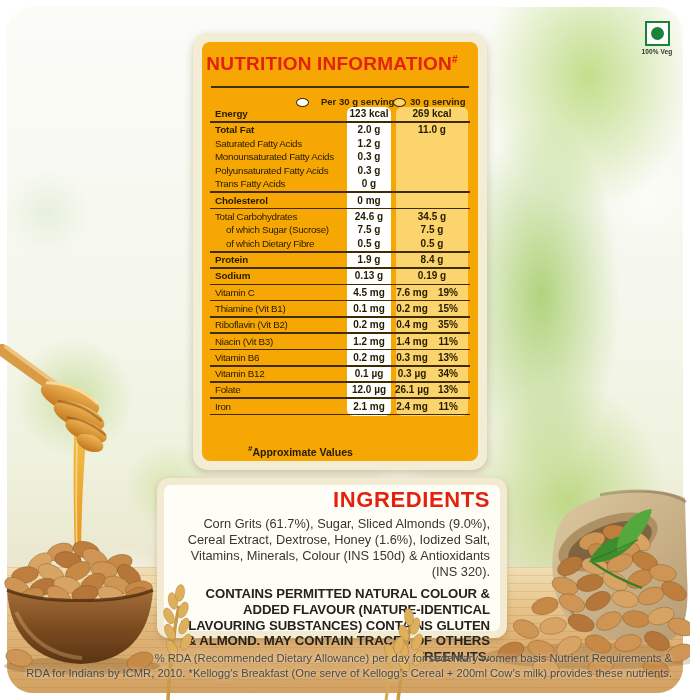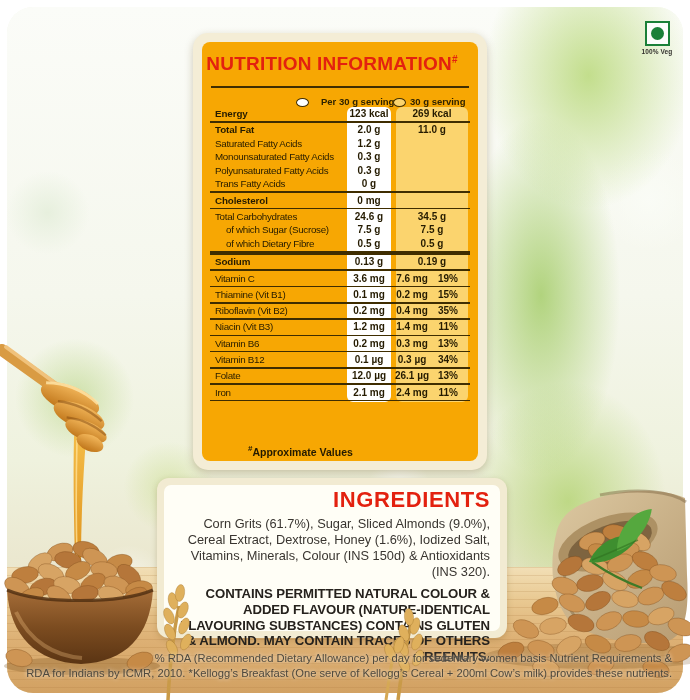--- a/index.html
+++ b/index.html
@@ -324,30 +324,35 @@
             <span class="l">of which Sugar (Sucrose)</span>
             <span class="v1">7.5 g</span>
             <span class="v2">7.5 g</span>
           </div>
           <div class="row i">
             <span class="l">of which Dietary Fibre</span>
             <span class="v1">0.5 g</span>
             <span class="v2">0.5 g</span>
           </div>
           <div class="sep"></div>
+          <div class="row b">
+            <span class="l">Protein</span>
+            <span class="v1">1.9 g</span>
+            <span class="v2">8.4 g</span>
+          </div>
           <div class="sep"></div>
           <div class="row b">
             <span class="l">Sodium</span>
             <span class="v1">0.13 g</span>
             <span class="v2">0.19 g</span>
           </div>
           <div class="sep"></div>
           <div class="row hr">
             <span class="l">Vitamin C</span>
-            <span class="v1">3.6 mg</span>
+            <span class="v1">4.5 mg</span>
             <span class="v2">7.6 mg</span>
             <span class="r">19%</span>
           </div>
           <div class="sep"></div>
           <div class="row hr">
             <span class="l">Thiamine (Vit B1)</span>
             <span class="v1">0.1 mg</span>
             <span class="v2">0.2 mg</span>
             <span class="r">15%</span>
           </div>

